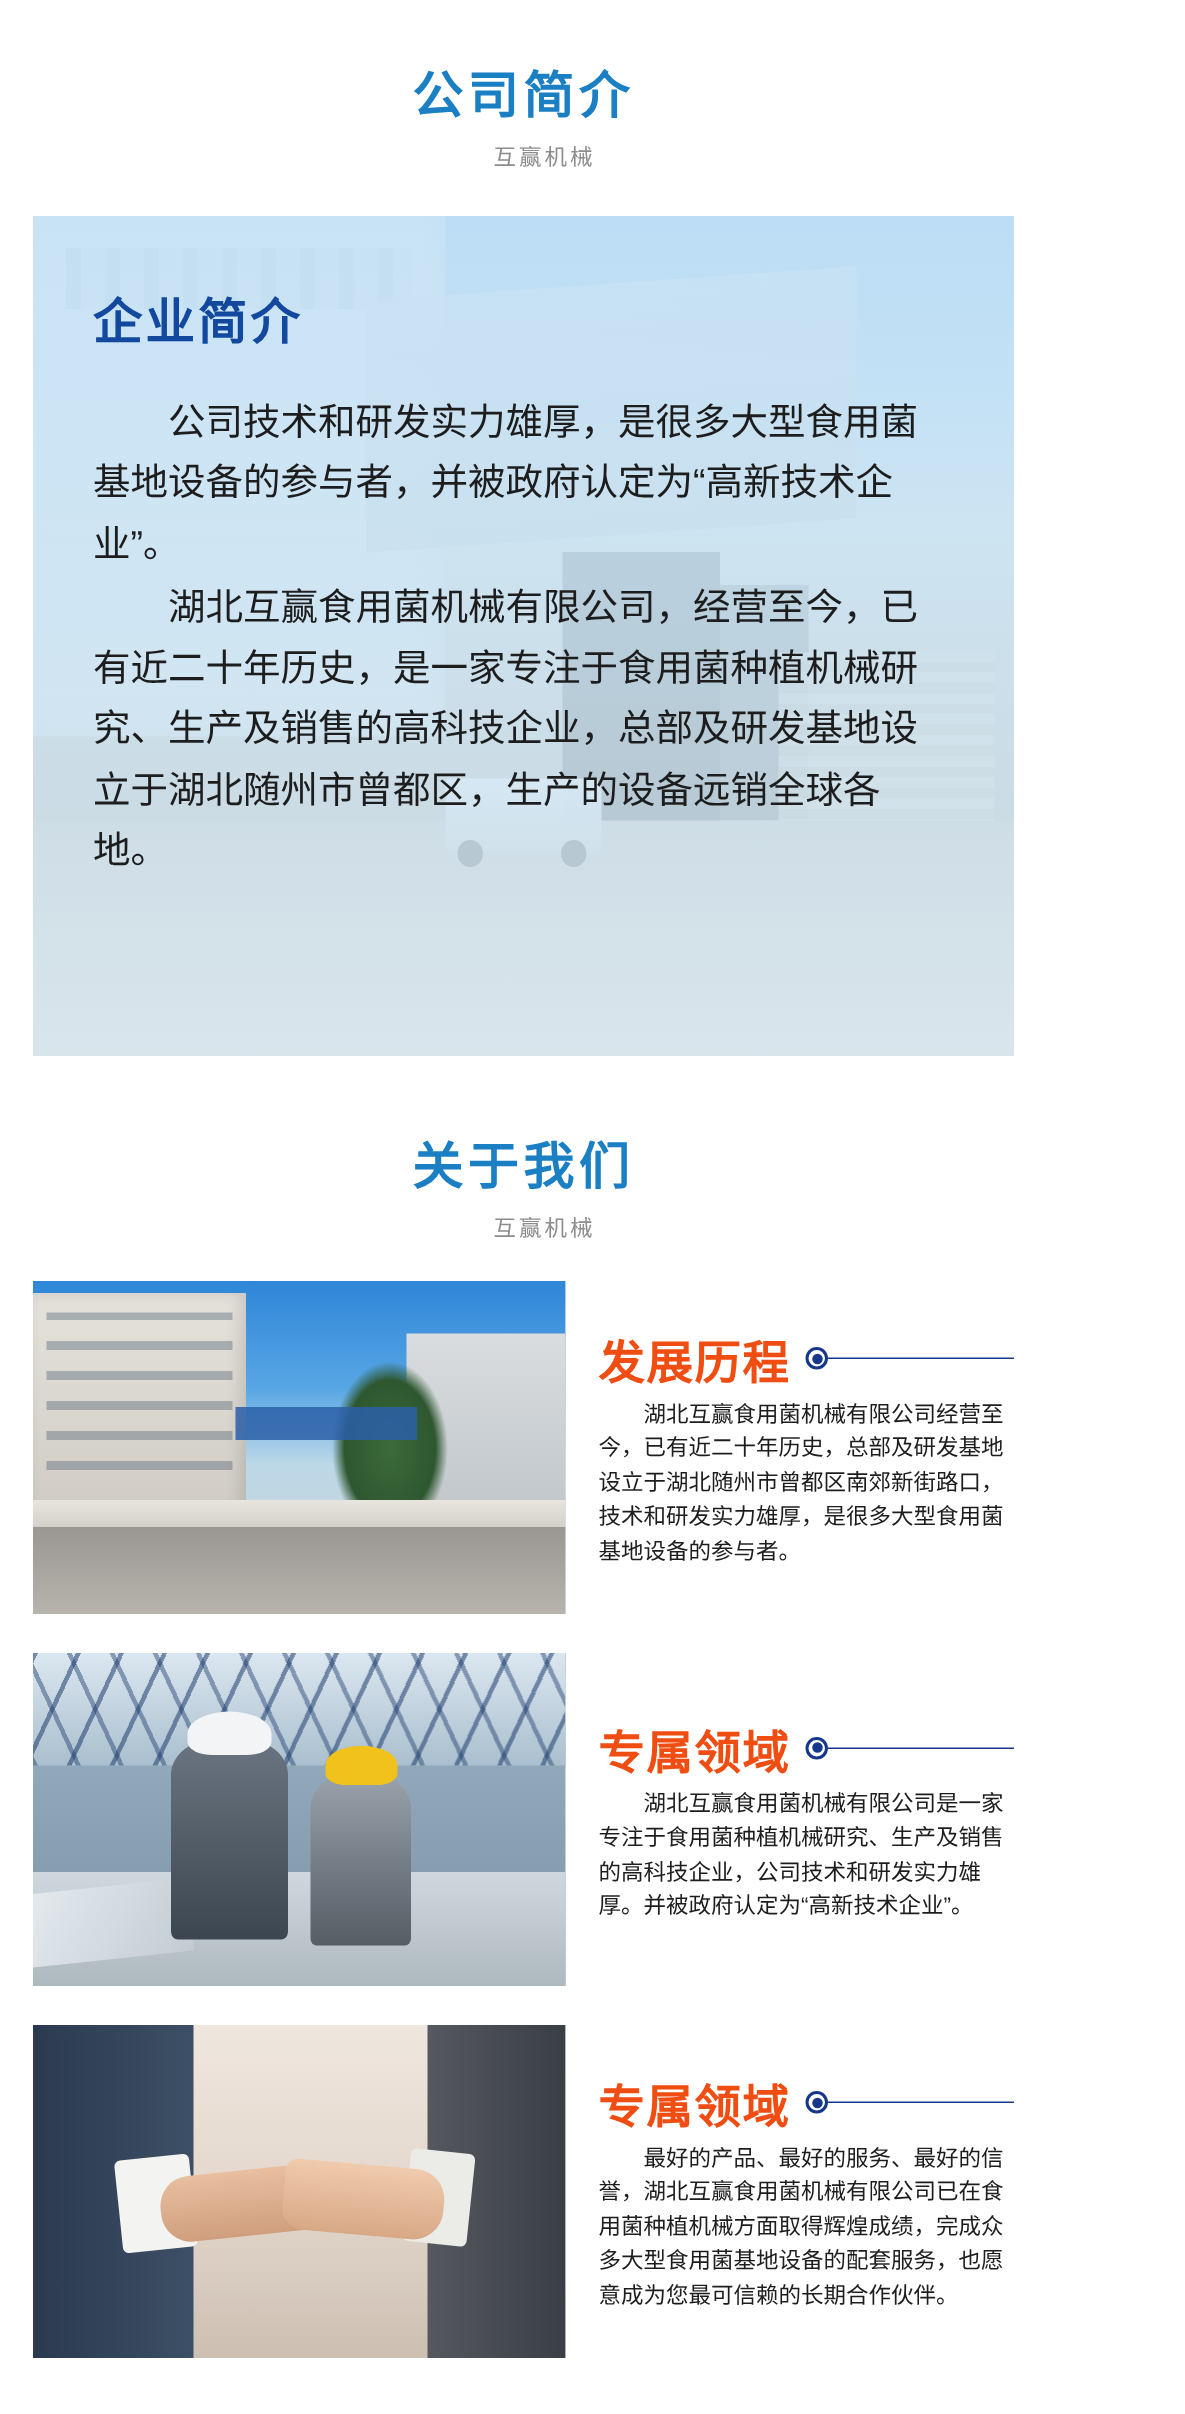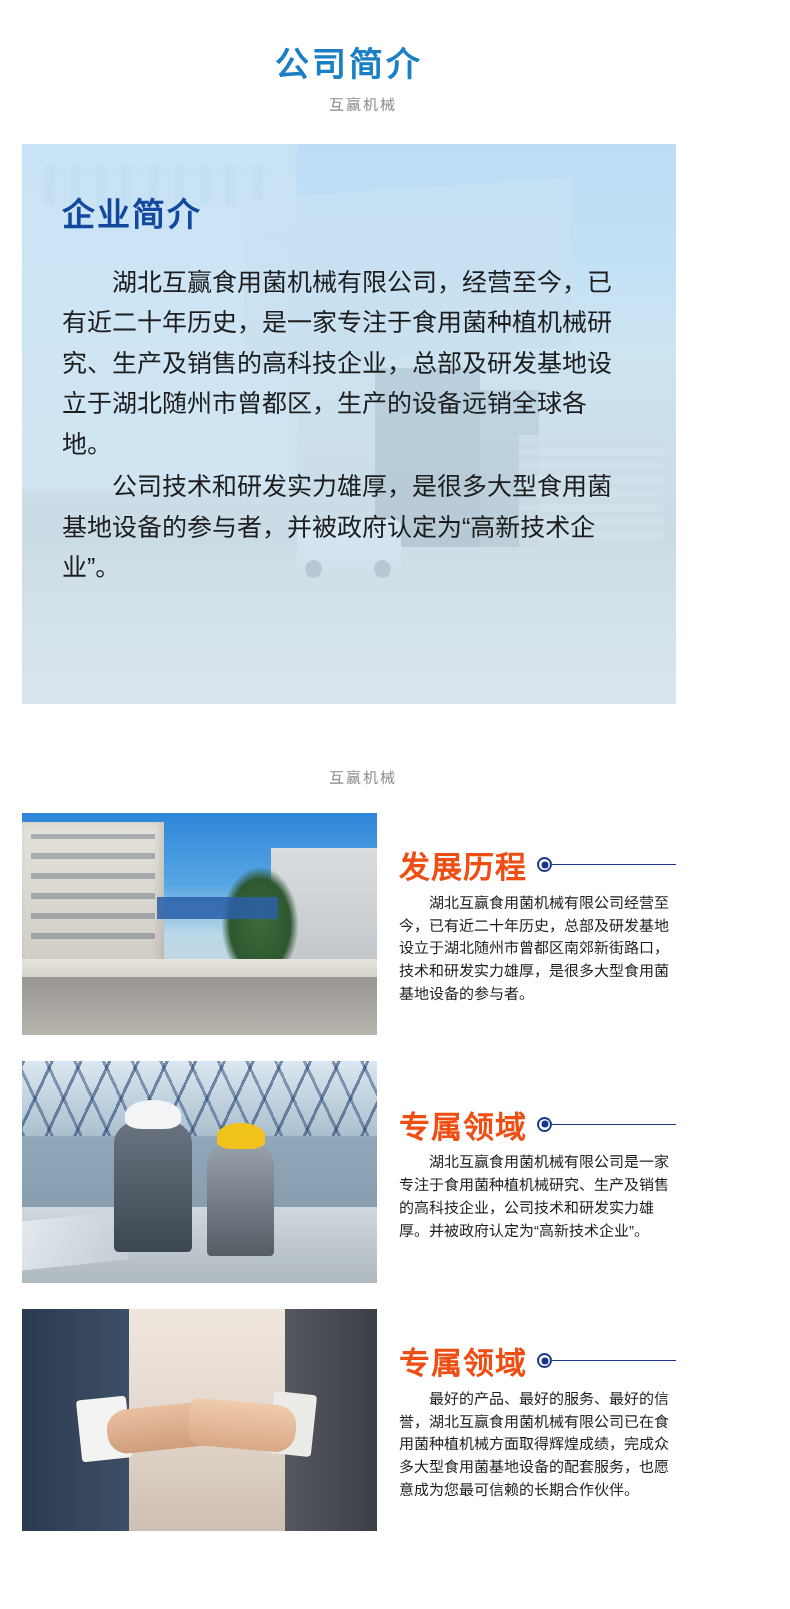--- a/index.html
+++ b/index.html
@@ -294,27 +294,28 @@
       <div class="ph-gate2"></div>
       <div class="ph-stack"></div>
       <div class="ph-ground"></div>
       <div class="ph-truck"></div>
     </div>
     <div class="intro-wash"></div>
 
     <div class="intro-content">
       <div class="intro-title">企业简介</div>
       <div class="intro-body">
+        <p>公司技术和研发实力雄厚，是很多大型食用菌基地设备的参与者，并被政府认定为“高新技术企业”。</p>
         <p>湖北互赢食用菌机械有限公司，经营至今，已有近二十年历史，是一家专注于食用菌种植机械研究、生产及销售的高科技企业，总部及研发基地设立于湖北随州市曾都区，生产的设备远销全球各地。</p>
-        <p>公司技术和研发实力雄厚，是很多大型食用菌基地设备的参与者，并被政府认定为“高新技术企业”。</p>
       </div>
     </div>
   </div>
 
   <div class="section-head" id="head2">
+    <div class="title">关于我们</div>
     <div class="subtitle">互赢机械</div>
   </div>
 
   <div class="about-list">
 
     <div class="about-row">
       <div class="about-thumb">
         <div class="t1-sky"></div>
         <div class="t1-bldgL"></div>
         <div class="t1-bldgR"></div>

